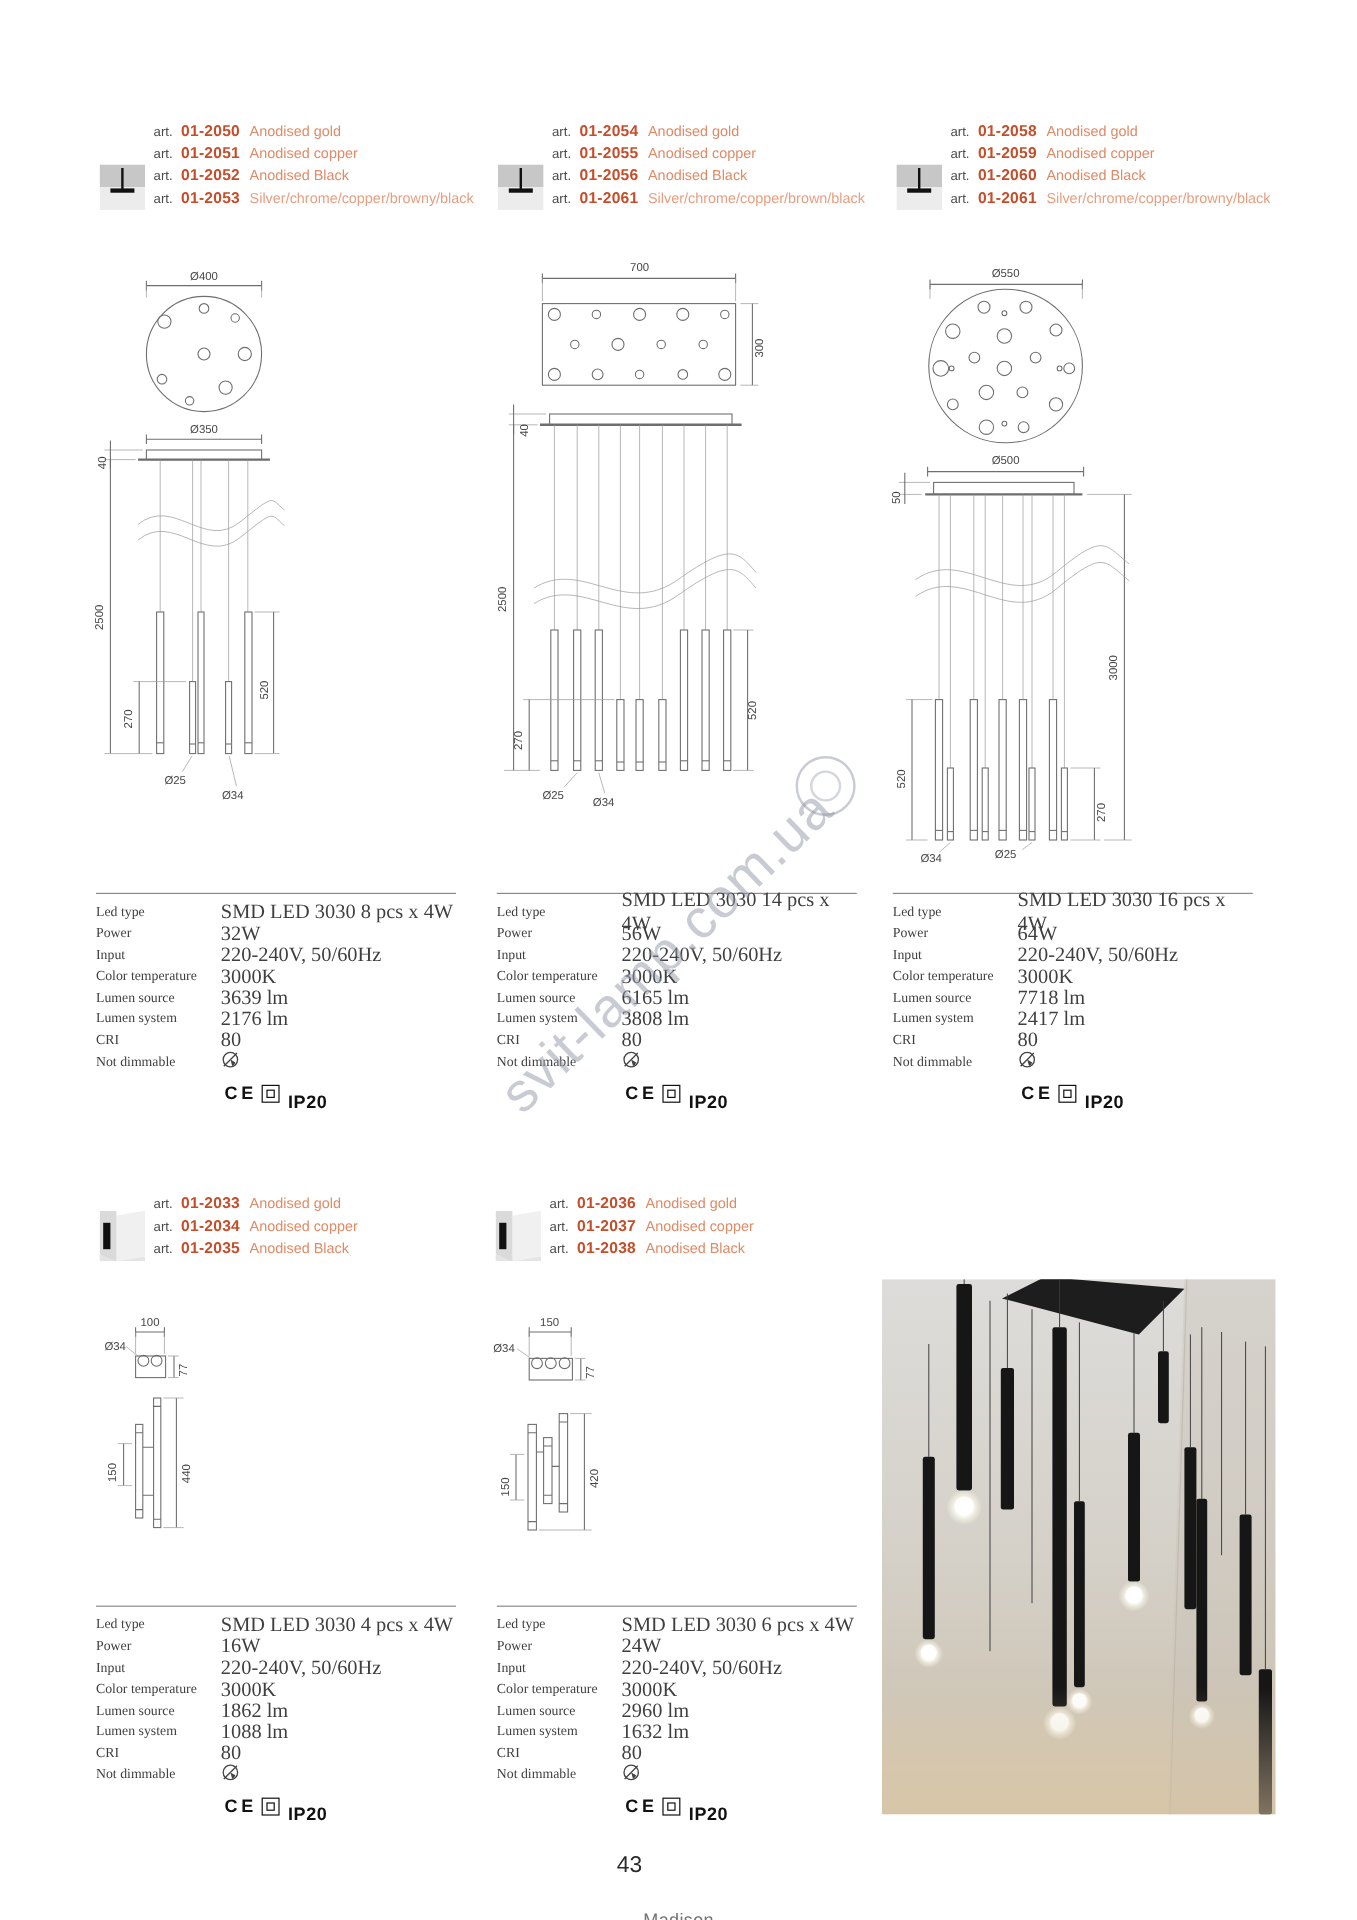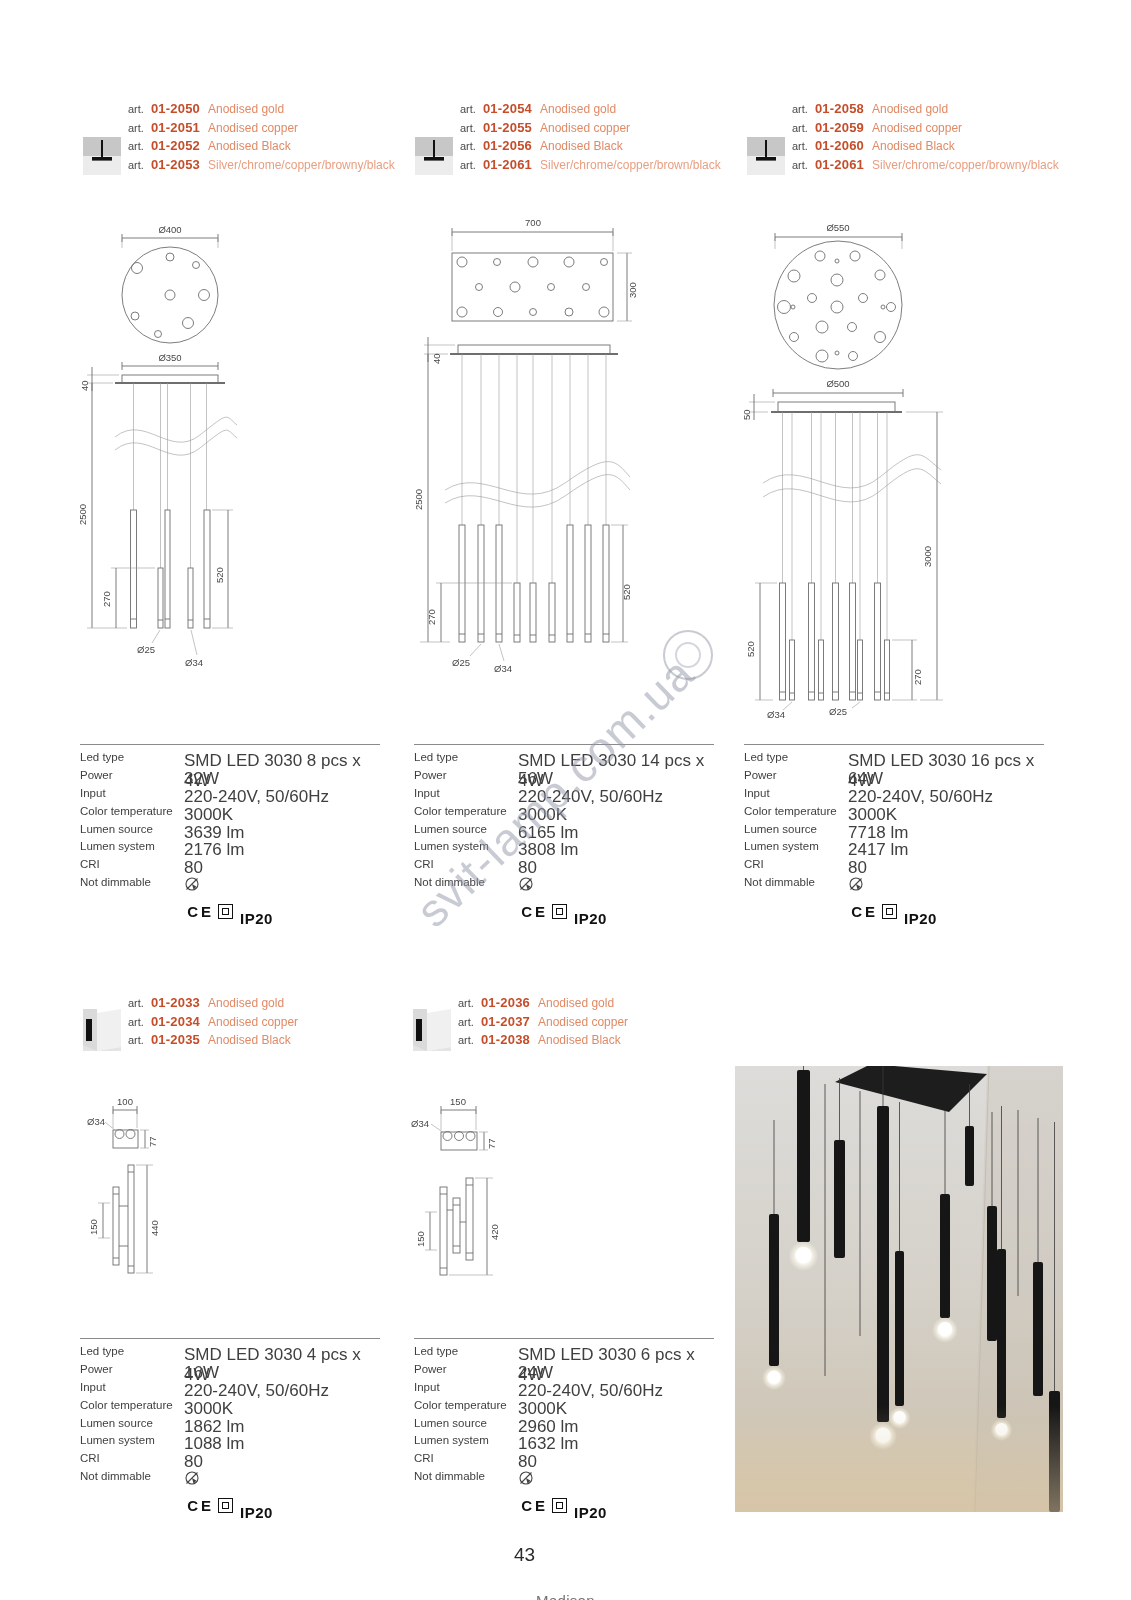--- a/index.html
+++ b/index.html
@@ -29,21 +29,21 @@
   
   .tdraw{position:absolute;}
   .tdraw line,.tdraw path,.tdraw rect,.tdraw circle{stroke:#6e6e6e;fill:none;stroke-width:0.9;}
   .tdraw .thin{stroke:#9b9b9b;stroke-width:0.6;}
   .tdraw .hv{stroke-width:2;}
   .tdraw .tube{fill:#ffffff;}
   .tdraw text{fill:#474747;font-size:9.5px;stroke:none;font-family:"Liberation Sans",sans-serif;}
 
   
   .spec{position:absolute;width:300px;border-top:1px solid #8a8a8a;padding-top:6px;}
-  .srow{display:flex;height:17.9px;align-items:flex-start;}
+  .srow{display:flex;height:17.9px;align-items:center;font-family:Liberation Serif, serif;}
   .sl{flex:0 0 104px;font-size:11.5px;color:#3f3f3f;}
   .sv{font-size:17px;color:#3f3f3f;}
   .certs{display:flex;align-items:center;margin-top:8px;height:18px;justify-content:center;}
   .ce{font-size:15px;font-weight:bold;letter-spacing:3px;color:#111;}
   .dins{width:13px;height:13px;border:1.6px solid #111;display:inline-flex;align-items:center;
         justify-content:center;margin:0 7px 0 4px;}
   .dins-in{width:5px;height:5px;border:1.5px solid #111;}
   .ip{font-size:15px;font-weight:bold;color:#111;letter-spacing:.5px;margin-top:14px;}
 
   

